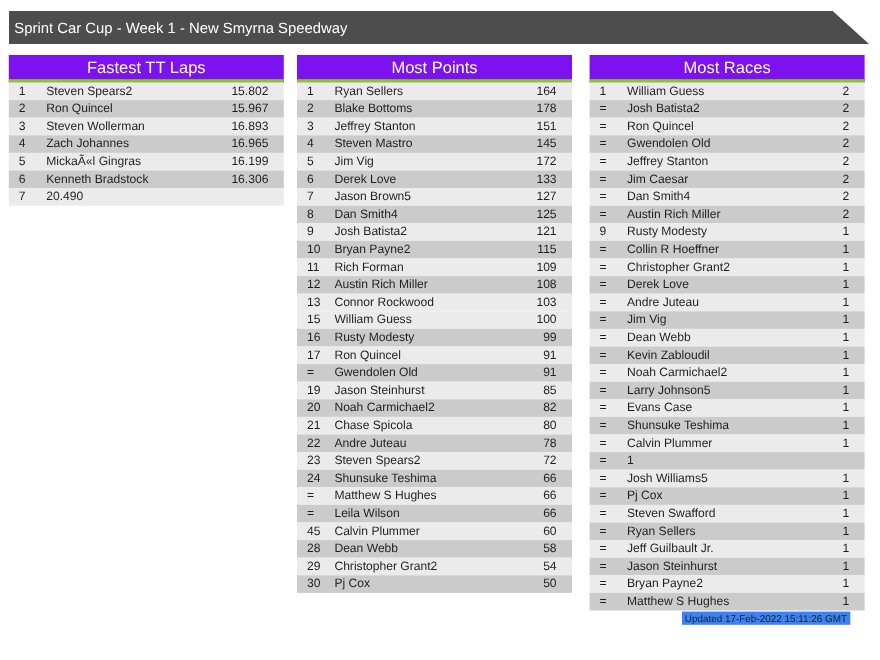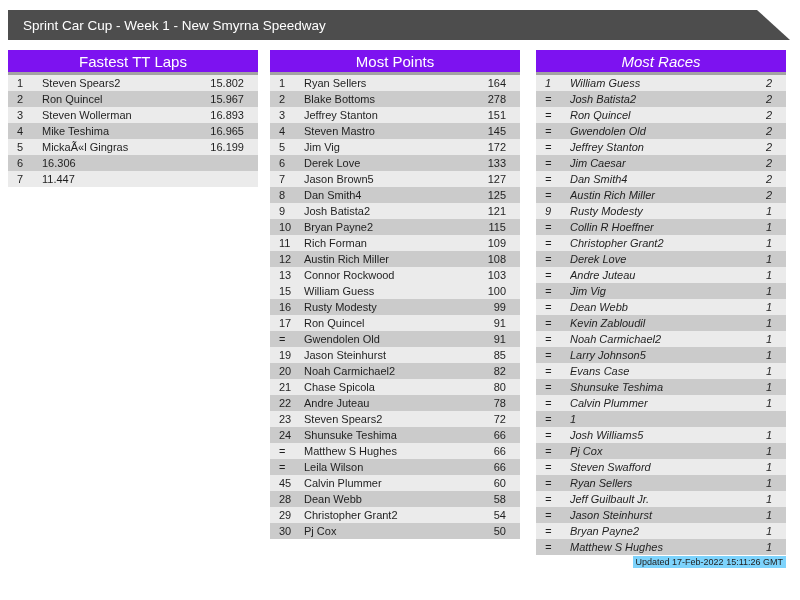--- a/index.html
+++ b/index.html
@@ -14,44 +14,44 @@
   
   .titlebar {
     position: absolute;
     left: 8px; top: 10px;
     width: 782px; height: 30px;
     background: var(--bar-gray, #4d4d4d);
     color: #ffffff;
     font-size: 13.5px;
     display: flex;
     align-items: center;
-    padding-left: 15px;
+    padding-left: 5px;
     box-sizing: border-box;
     clip-path: polygon(0 0, calc(100% - 33px) 0, 100% 100%, 0 100%);
   }
 
   
   .board {
     position: absolute;
     top: 50px;
     width: 250px;
   }
   .board-0 { left: 8px; }
   .board-1 { left: 270px; }
-  .board-2 { left: 536px; font-style: italic; }
+  .board-2 { left: 536px; }
 
   .board-title {
     height: 22px;
     background: var(--accent-purple, #7d12f0);
     color: #ffffff;
     font-size: 15px;
     display: flex;
     align-items: center;
     justify-content: center;
-    border-bottom: 3px solid #a3a3a3;
+    border-bottom: 3px solid #84cc16;
   }
 
   .row {
     height: 16px;
     display: flex;
     align-items: center;
     font-size: 11px;
     color: #1f1f1f;
     line-height: 16px;
   }
@@ -68,24 +68,24 @@
   .cell-val  {
     flex: none;
     text-align: right;
     padding-right: 14px;
   }
 
   
   .updated {
     position: absolute;
     top: 556px;
-    right: 14px;
+    right: 27px;
     font-size: 9px;
     color: #222222;
-    background: #7dd3fc;
+    background: #3b82f6;
     padding: 1px 3px;
   }
 </style>
 </head>
 <body>
 
 <div class="titlebar">
   <span>Sprint Car Cup - Week 1 - New Smyrna Speedway</span>
 </div>
 
@@ -102,51 +102,52 @@
         <span class="cell-name">Ron Quincel</span>
         <span class="cell-val">15.967</span>
       </div>
       <div class="row light">
         <span class="cell-rank">3</span>
         <span class="cell-name">Steven Wollerman</span>
         <span class="cell-val">16.893</span>
       </div>
       <div class="row dark">
         <span class="cell-rank">4</span>
-        <span class="cell-name">Mike Teshima</span>
+        <span class="cell-name">Zach Johannes</span>
         <span class="cell-val">16.965</span>
       </div>
       <div class="row light">
         <span class="cell-rank">5</span>
         <span class="cell-name">MickaÃ«l Gingras</span>
         <span class="cell-val">16.199</span>
       </div>
       <div class="row dark">
         <span class="cell-rank">6</span>
+        <span class="cell-name">Kenneth Bradstock</span>
         <span class="cell-val">16.306</span>
       </div>
       <div class="row light">
         <span class="cell-rank">7</span>
-        <span class="cell-val">11.447</span>
+        <span class="cell-val">20.490</span>
       </div>
     </div>
 </div>
 
 <div class="board board-1">
   <div class="board-title">Most Points</div>
   <div class="rows">
       <div class="row light">
         <span class="cell-rank">1</span>
         <span class="cell-name">Ryan Sellers</span>
         <span class="cell-val">164</span>
       </div>
       <div class="row dark">
         <span class="cell-rank">2</span>
         <span class="cell-name">Blake Bottoms</span>
-        <span class="cell-val">278</span>
+        <span class="cell-val">178</span>
       </div>
       <div class="row light">
         <span class="cell-rank">3</span>
         <span class="cell-name">Jeffrey Stanton</span>
         <span class="cell-val">151</span>
       </div>
       <div class="row dark">
         <span class="cell-rank">4</span>
         <span class="cell-name">Steven Mastro</span>
         <span class="cell-val">145</span>

